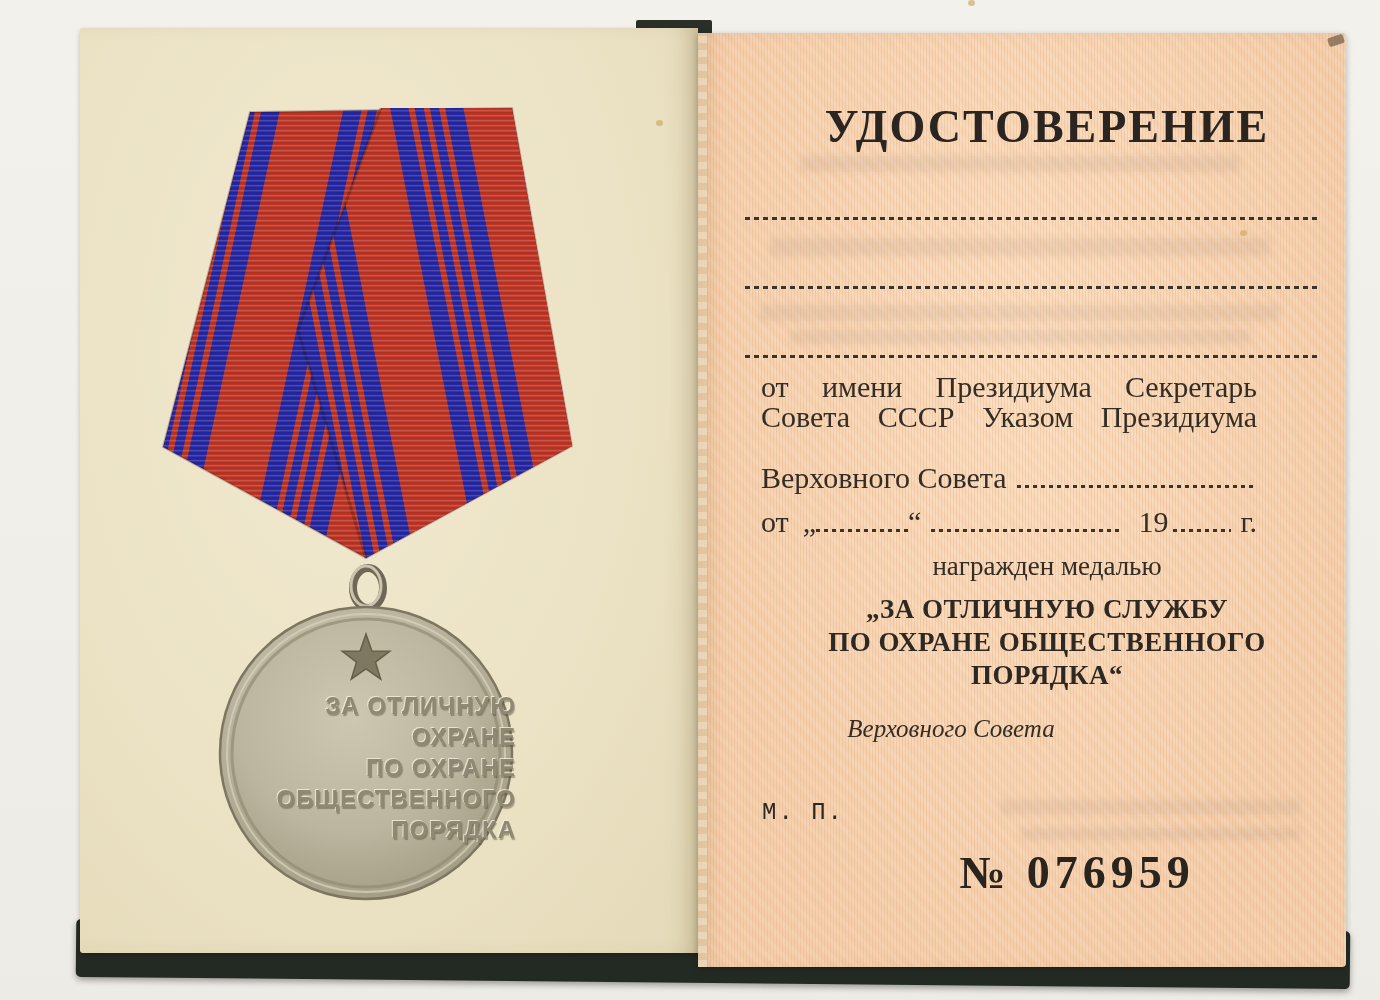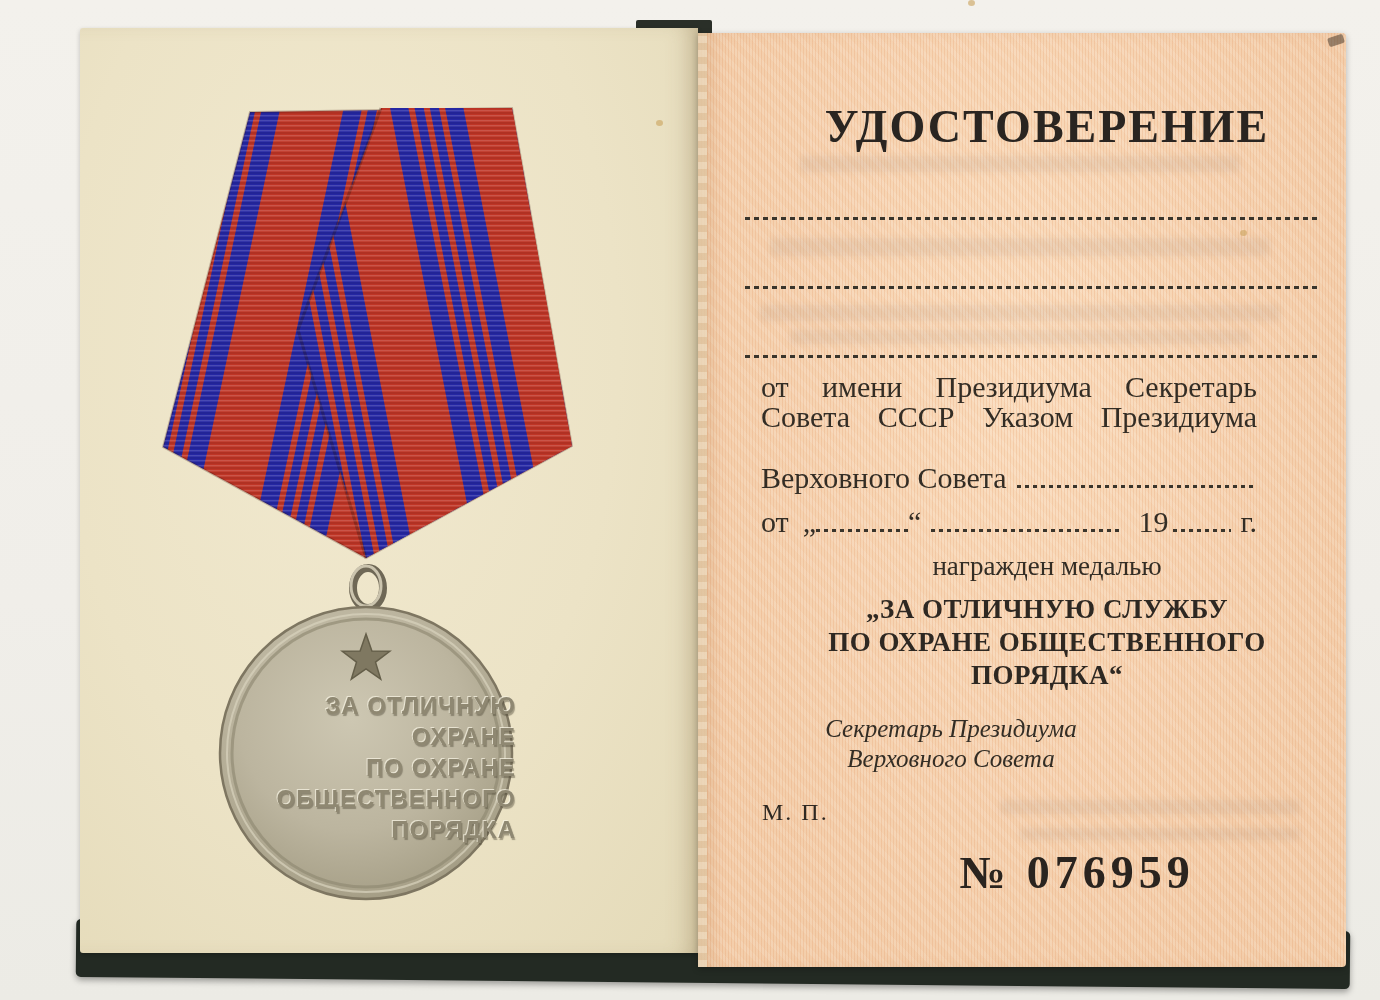--- a/index.html
+++ b/index.html
@@ -57,21 +57,21 @@
   .bodyline{left:745px;width:496px;font-size:30px;color:#332d25;}
   .just{display:flex;justify-content:space-between;}
   #line1{top:370px;} #line2{top:400px;}
   #line3{top:461px;display:flex;align-items:baseline;}
   #line4{top:505px;display:flex;align-items:baseline;}
   .idots{display:inline-block;height:3px;align-self:flex-end;margin-bottom:7px;
     background-image:repeating-linear-gradient(90deg,#3a352c 0 4px,rgba(0,0,0,0) 4px 8px);}
   #awarded{left:745px;top:551px;width:572px;text-align:center;font-size:27px;color:#332d25;}
   #medal-name{left:722px;top:593px;width:618px;text-align:center;font-size:27px;font-weight:bold;letter-spacing:.5px;line-height:33px;color:#2e2822;}
   #signature{left:790px;top:714px;width:290px;text-align:center;font-style:italic;font-size:25px;line-height:30px;color:#332d25;}
-  #seal{left:746px;top:799px;font-size:24px;letter-spacing:2px;color:#2e2822;}
+  #seal{left:746px;top:799px;font-size:24px;letter-spacing:2px;color:#2e2822;font-family:Liberation Mono, monospace;}
   #serial{left:745px;top:846px;width:632px;text-align:center;font-size:46px;font-weight:bold;letter-spacing:5px;color:#2a241f;}
 </style>
 </head>
 <body>
 
 <div id="stage">
 
   <div class="abs" id="cover-strip"></div>
   <div class="abs" id="cover-notch-top"></div>
 
@@ -183,21 +183,20 @@
 
   <div class="abs rp" id="awarded">награжден медалью</div>
 
   <div class="abs rp" id="medal-name">
     <div>„ЗА ОТЛИЧНУЮ СЛУЖБУ</div>
     <div>ПО ОХРАНЕ ОБЩЕСТВЕННОГО</div>
     <div>ПОРЯДКА“</div>
   </div>
 
   <div class="abs rp" id="signature">
-    <div>Секретарь Президиума</div>
     <div>Верховного Совета</div>
   </div>
 
   <div class="abs rp" id="seal">М. П.</div>
 
   <div class="abs rp" id="serial">№ 076959</div>
 
 </div>
 
 </body></html>

